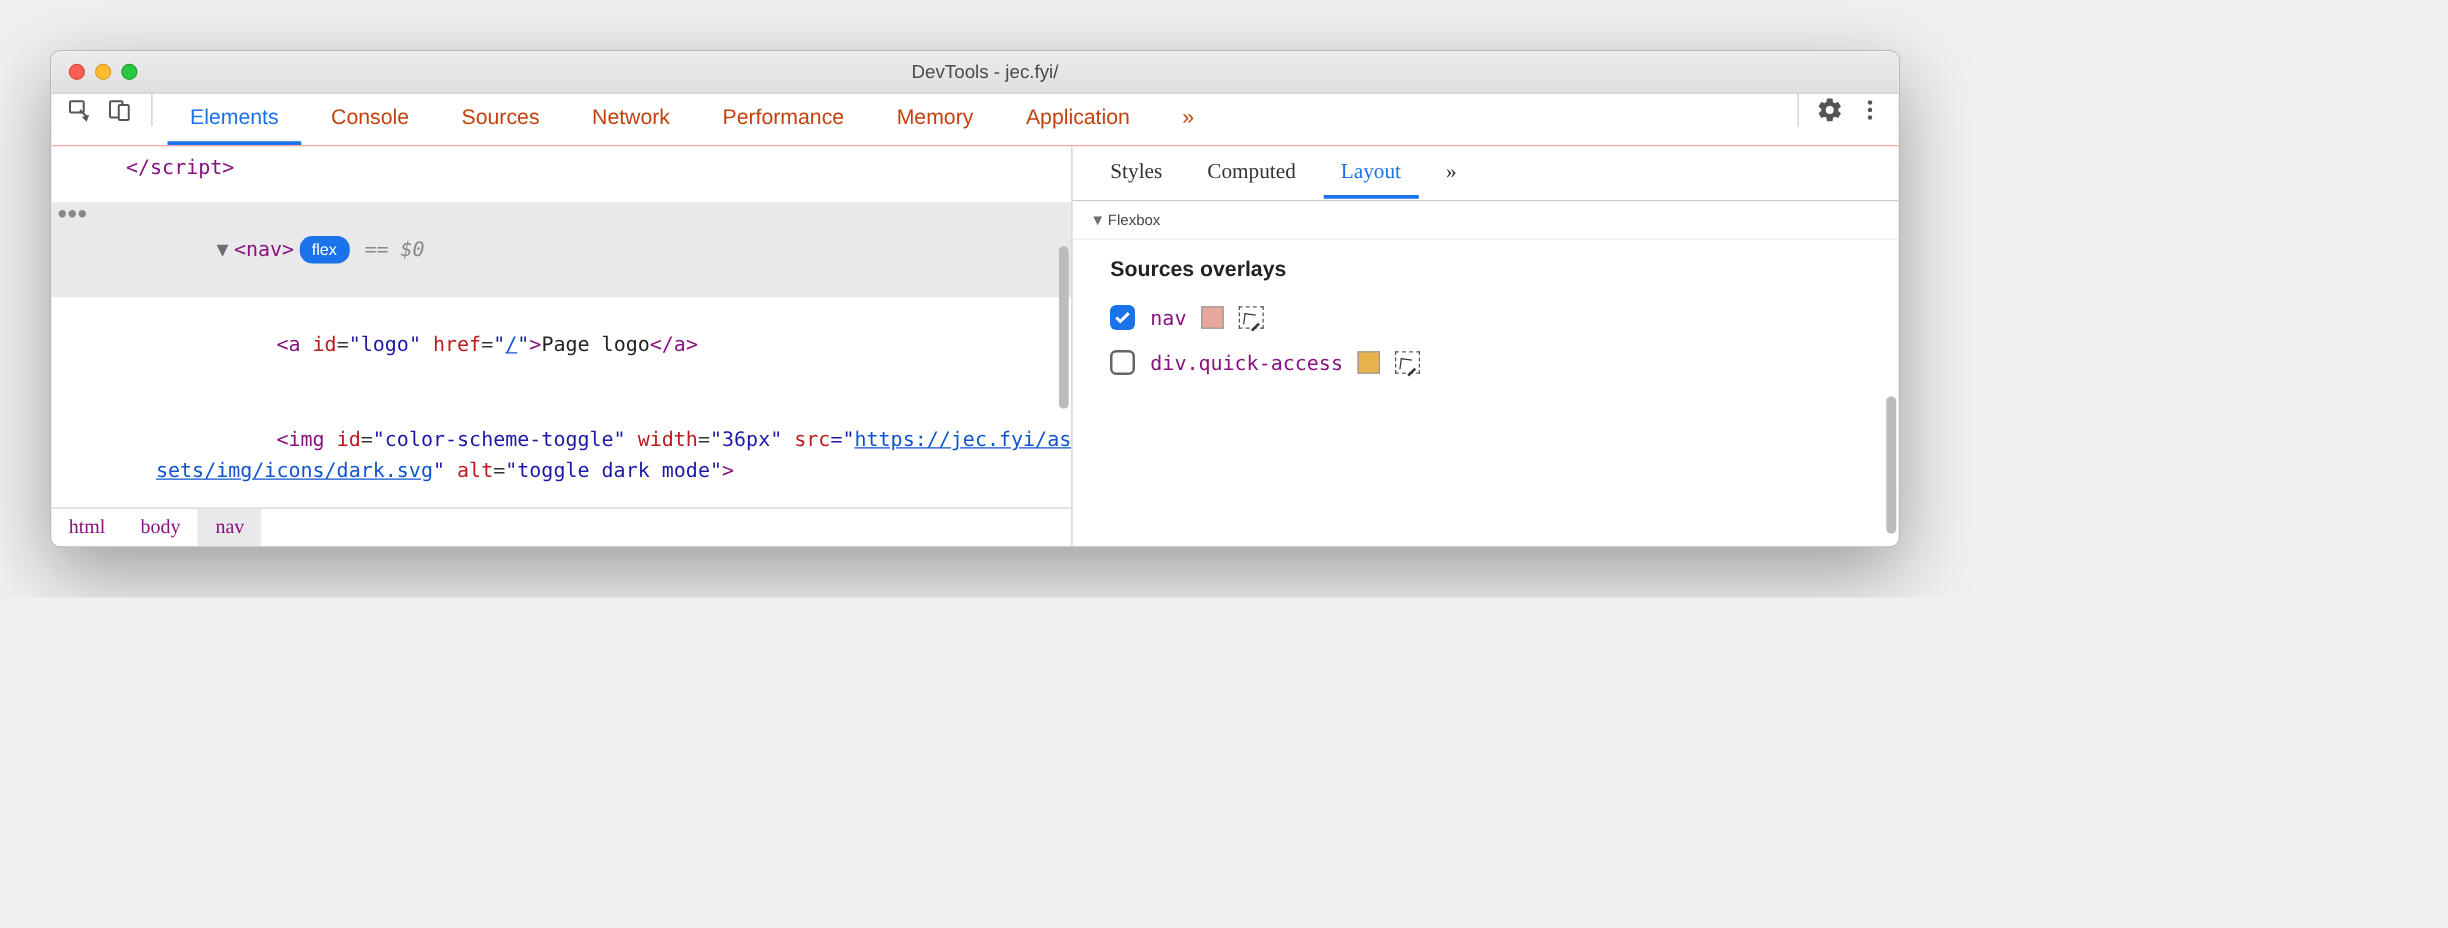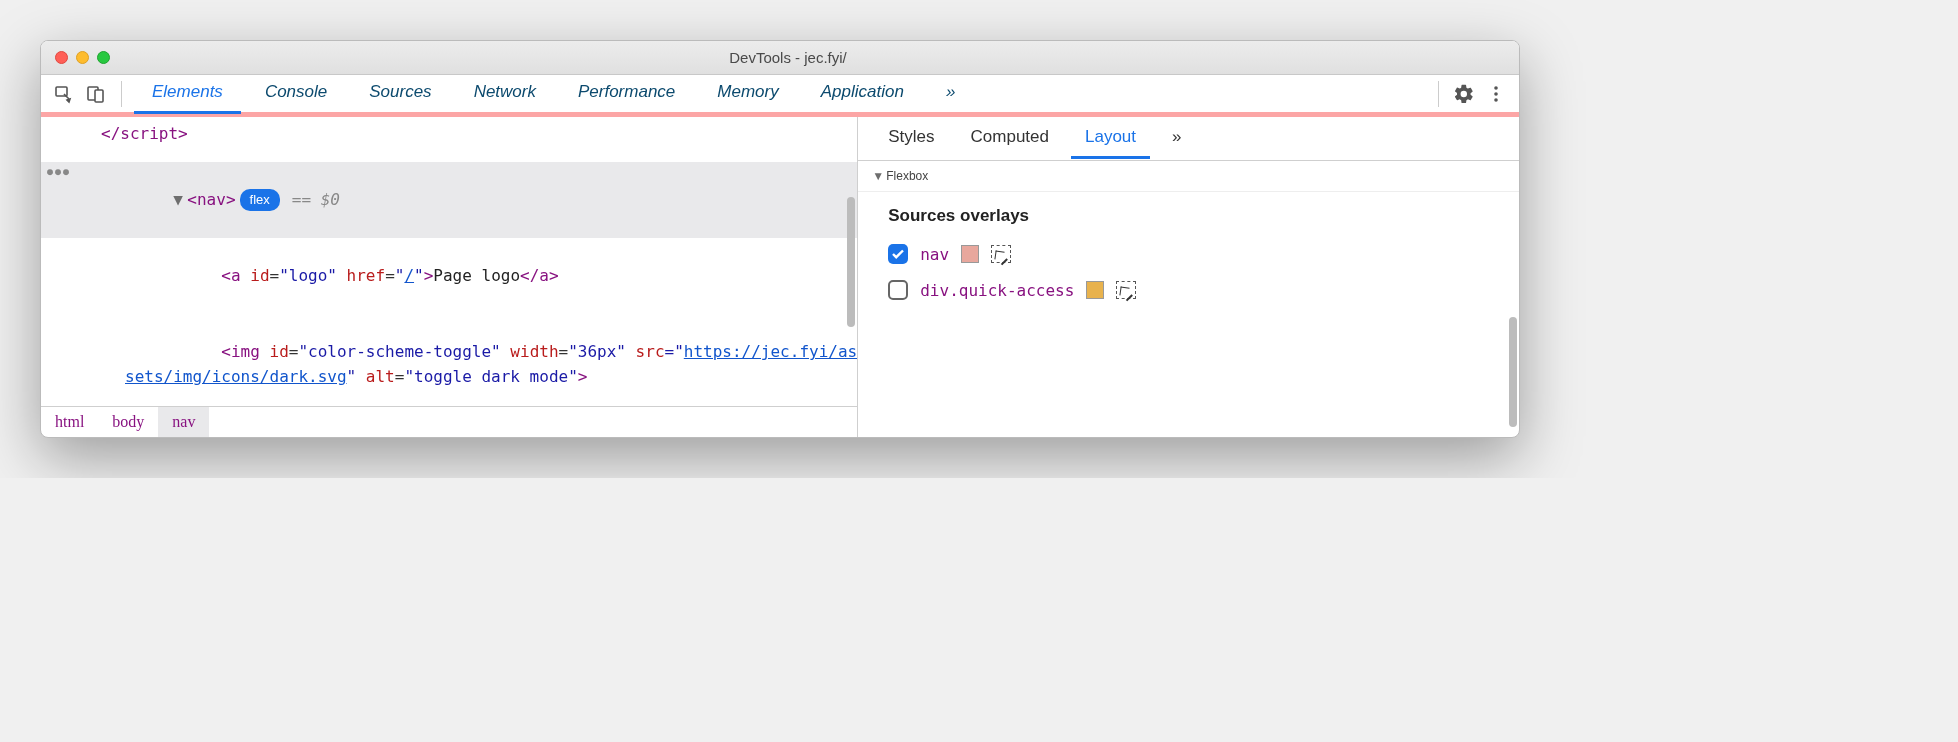--- a/index.html
+++ b/index.html
@@ -39,33 +39,31 @@
   .title {
     position:absolute;
     left:16px; right:0;
     text-align:center;
     font-size:15px;
     color:#4a4a4a;
     pointer-events:none;
   }
   .toolbar {
     height: 42px;
-    border-bottom: 5px solid #fca5a5;
-    display:flex;
-    align-items:center;
+    border-bottom: 1px solid #fca5a5;
+    display:flex;
     padding: 0 10px;
     gap: 6px;
     font-size: 17px;
     color:#555;
-    font-style:italic;
   }
   .tabbtn {
     padding: 9px 18px;
     cursor: pointer;
-    color:#0c4a6e;
+    color:#c2410c;
     border-bottom: 3px solid transparent;
   }
   .tabbtn.active {
     color:#1a73e8;
     border-bottom-color:#1a73e8;
   }
   .vdivider {
     width:1px;
     height:26px;
     background:#ccc;
@@ -153,21 +151,21 @@
   .crumb.active { background:#e9e9eb; }
   .styles-tabs {
     height:44px;
     display:flex;
     align-items:center;
     gap: 8px;
     padding: 0 16px;
     border-bottom:1px solid #cfcfcf;
     font-size:17px;
   }
-  .styles-tabs .stab { padding:9px 14px; cursor:pointer; border-bottom:3px solid transparent; }
+  .styles-tabs .stab { padding:9px 14px; cursor:pointer; border-bottom:3px solid transparent;font-family:Liberation Serif, serif; }
   .styles-tabs .stab.active { color:#1a73e8; border-bottom-color:#1a73e8; }
   .section-head {
     padding: 8px 14px;
     border-bottom:1px solid #eee;
     color:#444;
     font-size:12px;
     cursor:pointer;
   }
   .section-head .tri { display:inline-block; width:14px; color:#6e6e6e;}
   .section-body {

